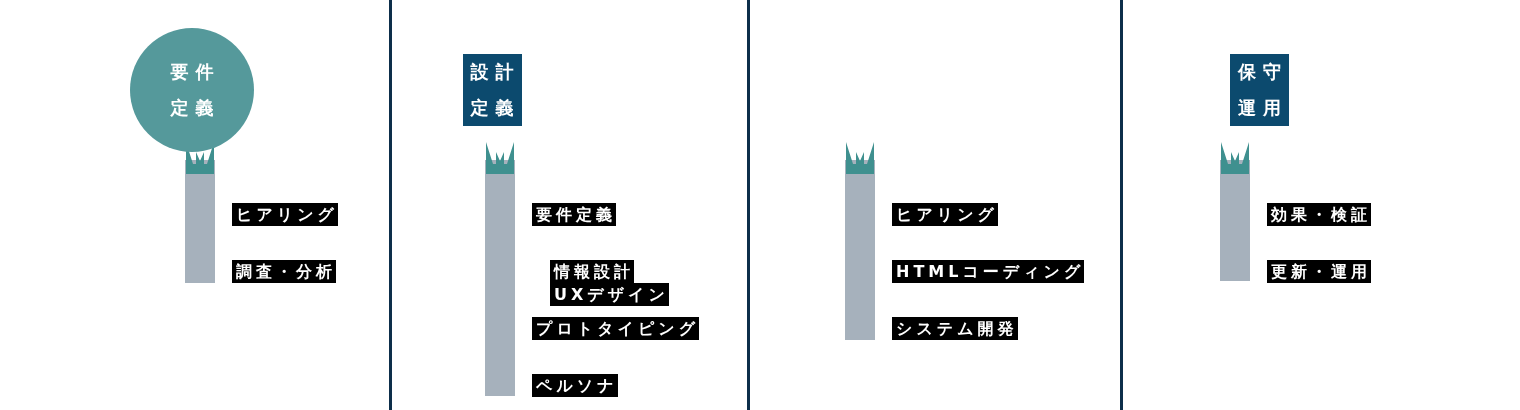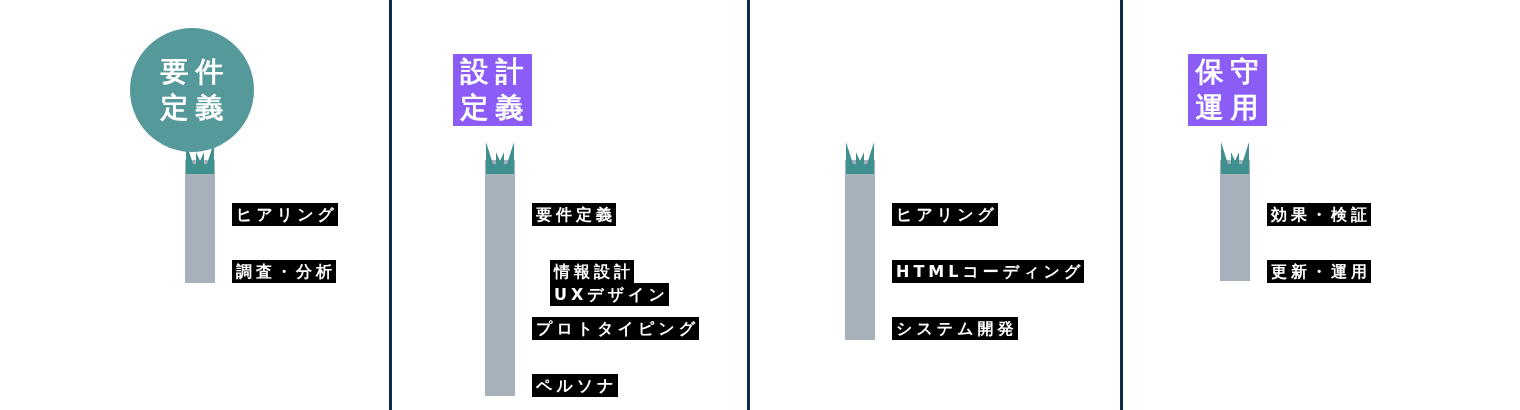--- a/index.html
+++ b/index.html
@@ -38,41 +38,41 @@
     border-radius: 50%;
     background: #55999b;
     display: flex;
     flex-direction: column;
     align-items: center;
     justify-content: center;
     z-index: 3;
   }
   .bubble-line {
     color: #ffffff;
-    font-size: 28px;
+    font-size: 18px;
     font-weight: bold;
     letter-spacing: 7px;
     text-indent: 7px;
     line-height: 36px;
     white-space: nowrap;
   }
 
   
   .heading-plain {
     position: absolute;
     z-index: 3;
     display: flex;
     flex-direction: column;
     align-items: center;
     justify-content: center;
     width: 124px;
     height: 124px;
   }
   .heading-plain .bubble-line {
-    background: #8b5cf6;
+    background: #0c4a6e;
     padding: 0 1px;
   }
 
   
   .marker {
     position: absolute;
     width: 30px;
     height: 32px;
     z-index: 2;
   }
@@ -158,21 +158,21 @@
     <div class="bar" style="left: 845px; top: 160px; height: 180px;"></div>
     <div class="step" style="left: 892px; top: 203px;">
       <span class="step-line">ヒアリング</span>
     </div>
     <div class="step" style="left: 892px; top: 260px;">
       <span class="step-line">HTMLコーディング</span>
     </div>
     <div class="step" style="left: 892px; top: 317px;">
       <span class="step-line">システム開発</span>
     </div>
-    <div class="heading-plain" style="left: 1165px; top: 28px;">
+    <div class="heading-plain" style="left: 1165px; top: 28px; align-items: flex-end;">
       <span class="bubble-line">保守</span>
       <span class="bubble-line">運用</span>
     </div>
     <div class="marker" style="left: 1220px; top: 142px;">
       <svg width="30" height="32" viewBox="0 0 30 32" xmlns="http://www.w3.org/2000/svg">
         <path d="M1 0 L8 22 L11 22 L11 10 L15 19 L19 10 L19 22 L22 22 L29 0 L29 32 L1 32 Z" fill="#3f908f"></path>
       </svg>
     </div>
     <div class="bar" style="left: 1220px; top: 160px; height: 121px;"></div>
     <div class="step" style="left: 1267px; top: 203px;">

